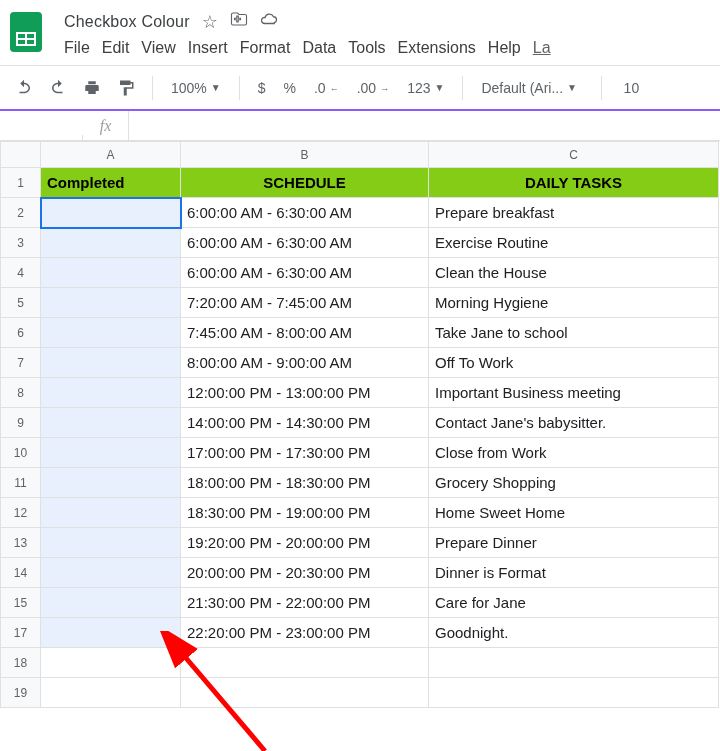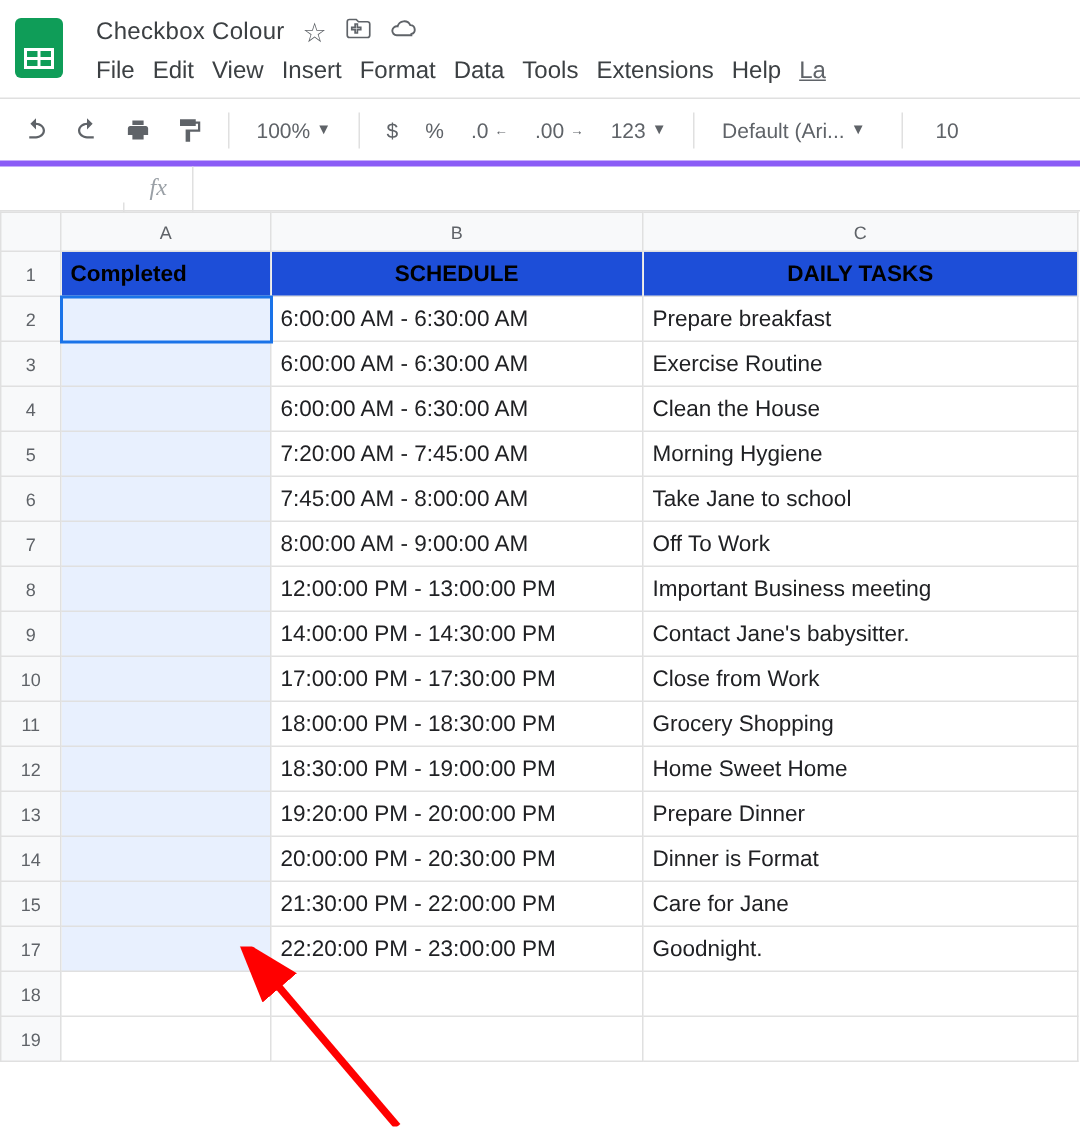--- a/index.html
+++ b/index.html
@@ -13,21 +13,21 @@
 .logo-grid::after { content:""; position:absolute; top:50%; left:0; right:0; height:2px; background:#fff; transform:translateY(-50%);}
 
 .title-row { display:flex; align-items:center; gap:12px; padding-top:2px; }
 .doc-title { font-size: 16px; color: #3c4043; letter-spacing: 0.2px; }
 .title-icon { color:#5f6368; font-size:18px; }
 
 .menu-row { display:flex; gap:12px; padding:6px 0 8px 0; }
 .menu-item { font-size:16px; color:#3c4043; cursor:pointer; }
 .menu-item.more { color:#5f6368; text-decoration:underline; }
 
-.toolbar { display:flex; align-items:center; height:46px; border-top:1px solid #e0e0e0; border-bottom:4px solid #8b5cf6; padding:0 12px; gap:10px; color:#5f6368; font-size:14px; }
+.toolbar { display:flex; align-items:center; height:46px; border-top:1px solid #e0e0e0; border-bottom:2px solid #8b5cf6; padding:0 12px; gap:10px; color:#5f6368; font-size:14px; }
 .toolbar .sep { width:1px; height:24px; background:#e0e0e0; margin:0 4px;}
 .tb-btn { width:24px; height:24px; display:flex; align-items:center; justify-content:center; cursor:pointer; }
 .tb-text { display:flex; align-items:center; gap:4px; cursor:pointer; padding:0 4px; }
 .dd { font-size:10px; }
 
 .formula-row { display:flex; align-items:center; height:30px; border-bottom:1px solid #e0e0e0; }
 .name-box { width:83px; height:30px; display:flex; align-items:center; justify-content:flex-start; padding:0 6px 0 4px; font-size:14px; color:#3c4043; border-right:1px solid #e0e0e0;margin-top:48px;}
 .name-box .dd { color:#5f6368; }
 .fx { width:46px; text-align:center; font-style:italic; color:#9aa0a6; font-family: Georgia, serif; font-size:16px; border-right:1px solid #e0e0e0; height:30px; line-height:30px;}
 .formula-input { flex:1; height:30px; }
@@ -36,21 +36,21 @@
 table { border-collapse: collapse; table-layout: fixed; }
 th.corner { width:40px; height:26px; background:#f8f9fa; border:1px solid #e0e0e0; }
 th.colhead { height:26px; background:#f8f9fa; border:1px solid #e0e0e0; font-weight:normal; font-size:12px; color:#5f6368; text-align:center; }
 th.rowhead { width:40px; background:#f8f9fa; border:1px solid #e0e0e0; font-weight:normal; font-size:12px; color:#5f6368; text-align:center; height:30px;}
 td { border:1px solid #e0e0e0; height:30px; font-size:15px; color:#202124; padding:0 6px; white-space:nowrap; overflow:hidden;}
 
 .col-A { width:140px; }
 .col-B { width:248px; }
 .col-C { width:290px; }
 
-.hdr-row td { background:#1d4ed8; color:#000; font-weight:bold; }
+.hdr-row td { background:#84cc16; color:#000; font-weight:bold; }
 .hdr-row td.center { text-align:center; }
 
 td.sel { background:#e8f0fe; }
 td.active { background:#e8f0fe; outline:2px solid #1a73e8; outline-offset:-1px; position:relative; z-index:2;}
 
 .arrow { position:absolute; pointer-events:none; z-index:5; }
 
 svg.icon { width:18px; height:18px; fill:#5f6368; }
 </style>
 </head>

